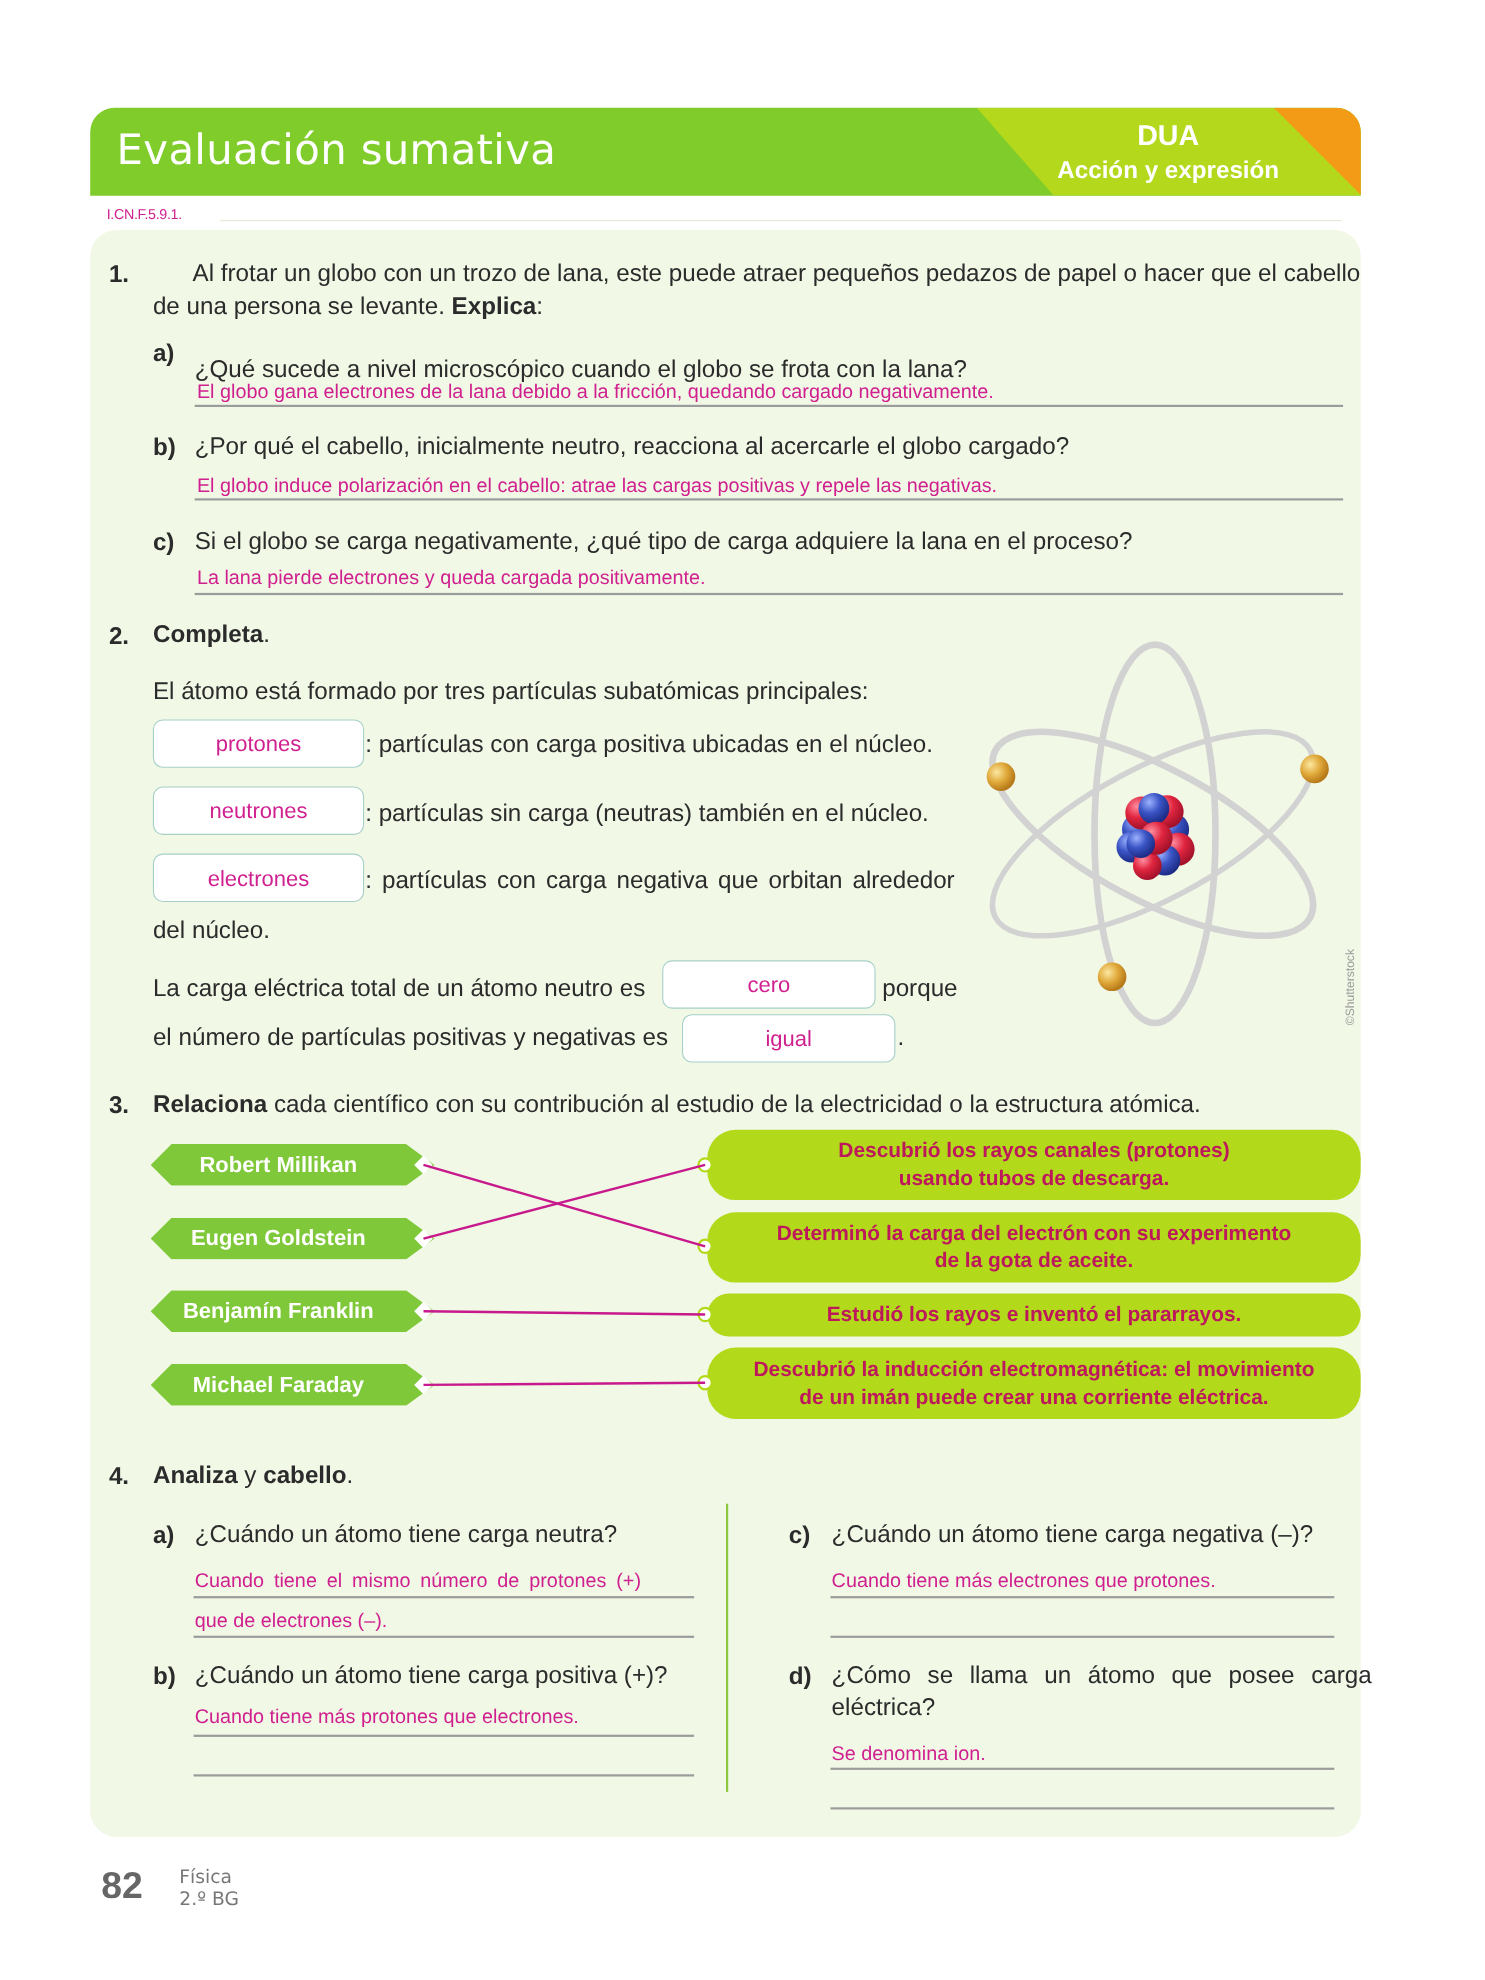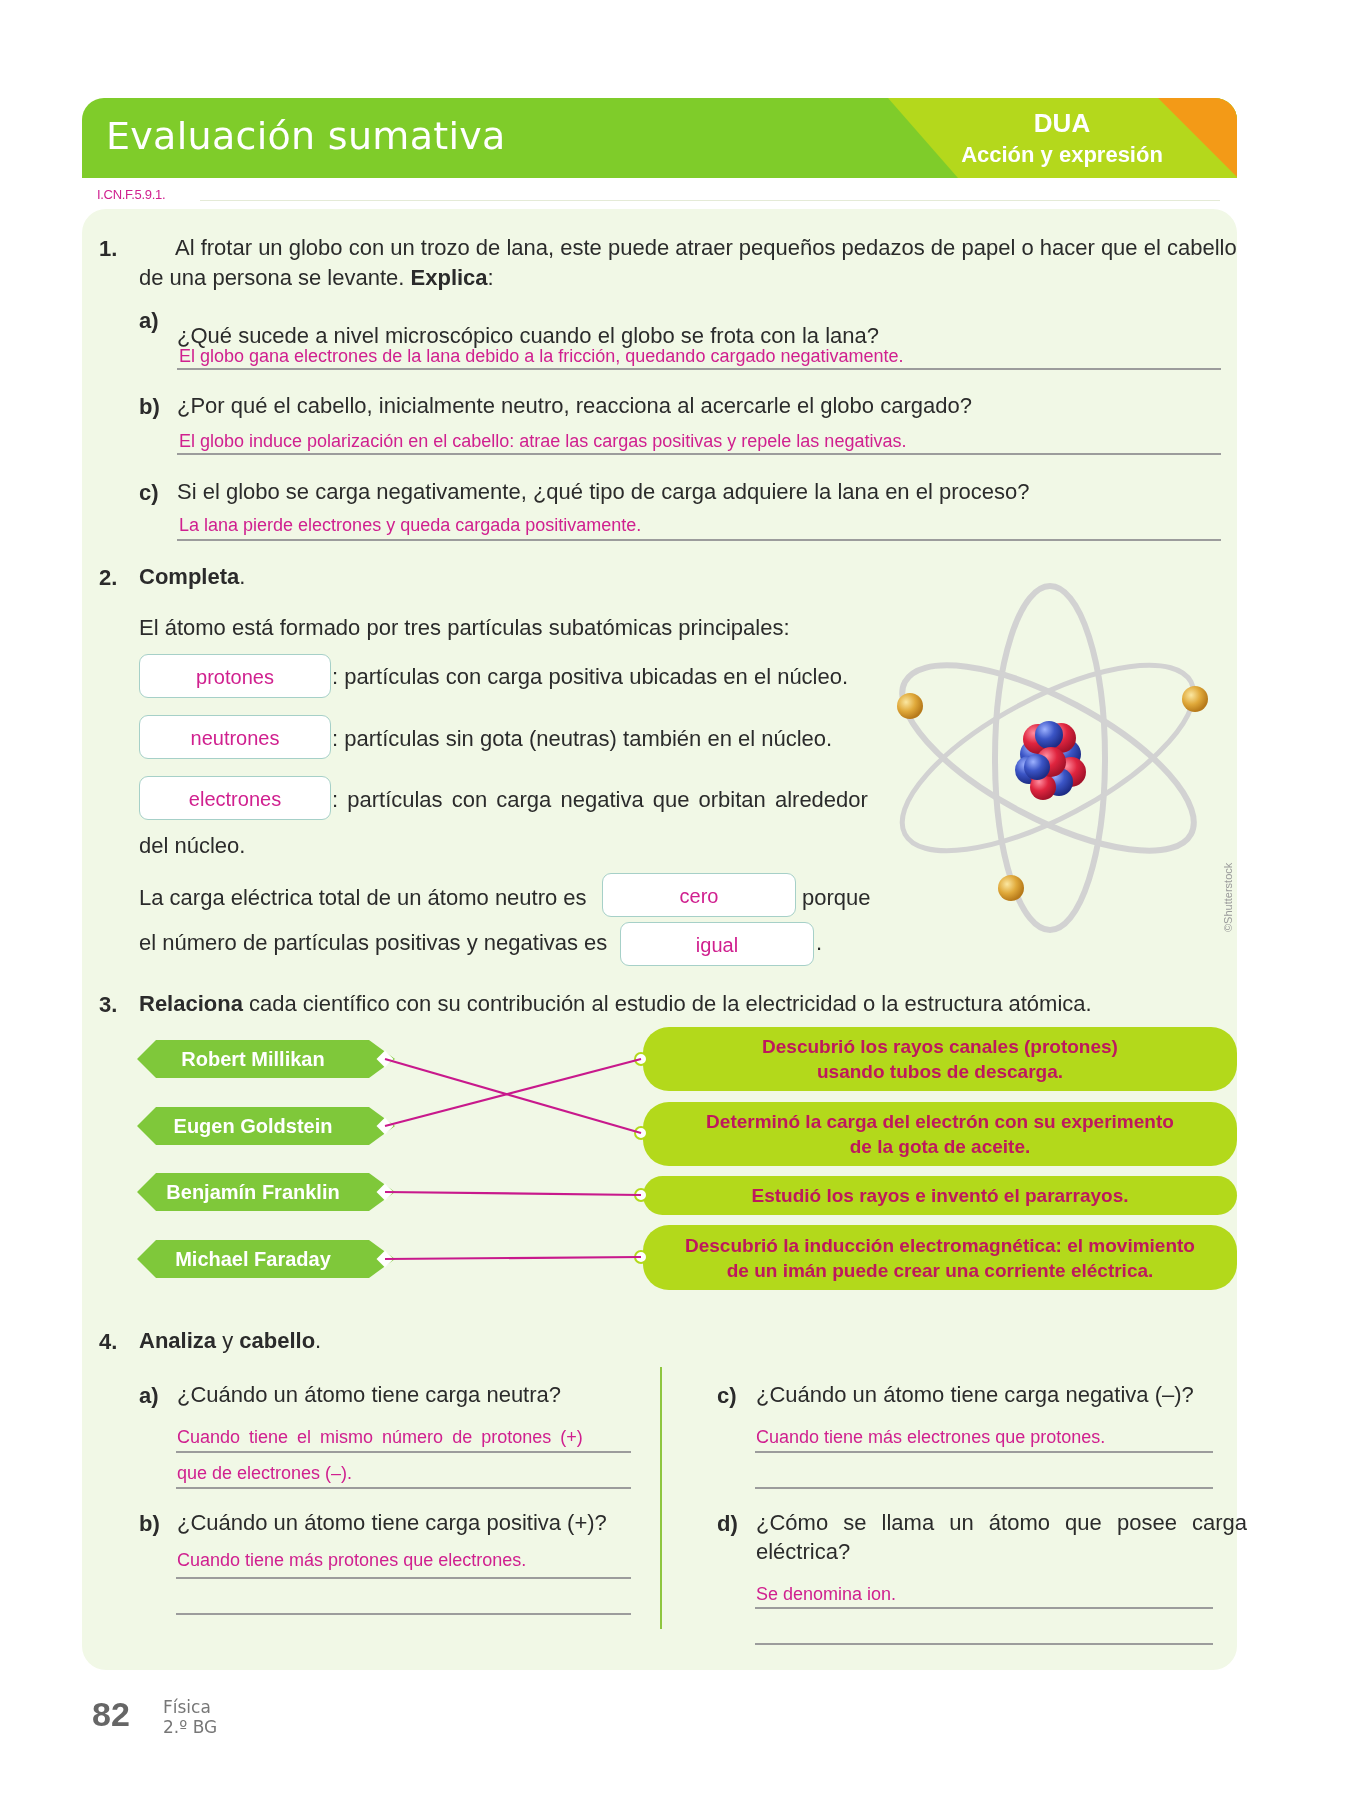--- a/index.html
+++ b/index.html
@@ -77,21 +77,21 @@
 <div class="ans" style="left:179px;top:515px;">La lana pierde electrones y queda cargada positivamente.</div>
 <div class="rule" style="left:177px;top:539px;width:1044px;"></div>
 
 <div class="num" style="left:99px;top:565px;">2.</div>
 <div class="txt" style="left:139px;top:563px;"><span class="b">Completa</span><span>.</span></div>
 <div class="txt" style="left:139px;top:614px;">El átomo está formado por tres partículas subatómicas principales:</div>
 
 <div class="box" style="left:139px;top:654px;width:192px;">protones</div>
 <div class="txt" style="left:332px;top:663px;">: partículas con carga positiva ubicadas en el núcleo.</div>
 <div class="box" style="left:139px;top:715px;width:192px;">neutrones</div>
-<div class="txt" style="left:332px;top:725px;">: partículas sin gota (neutras) también en el núcleo.</div>
+<div class="txt" style="left:332px;top:725px;">: partículas sin carga (neutras) también en el núcleo.</div>
 <div class="box" style="left:139px;top:776px;width:192px;">electrones</div>
 <div class="txt" style="left:332px;top:786px;word-spacing:3px;">: partículas con carga negativa que orbitan alrededor</div>
 <div class="txt" style="left:139px;top:832px;">del núcleo.</div>
 
 <div class="txt" style="left:139px;top:884px;">La carga eléctrica total de un átomo neutro es</div>
 <div class="box" style="left:602px;top:873px;width:194px;">cero</div>
 <div class="txt" style="left:802px;top:884px;">porque</div>
 <div class="txt" style="left:139px;top:929px;">el número de partículas positivas y negativas es</div>
 <div class="box" style="left:620px;top:922px;width:194px;">igual</div>
 <div class="txt" style="left:816px;top:929px;">.</div>

